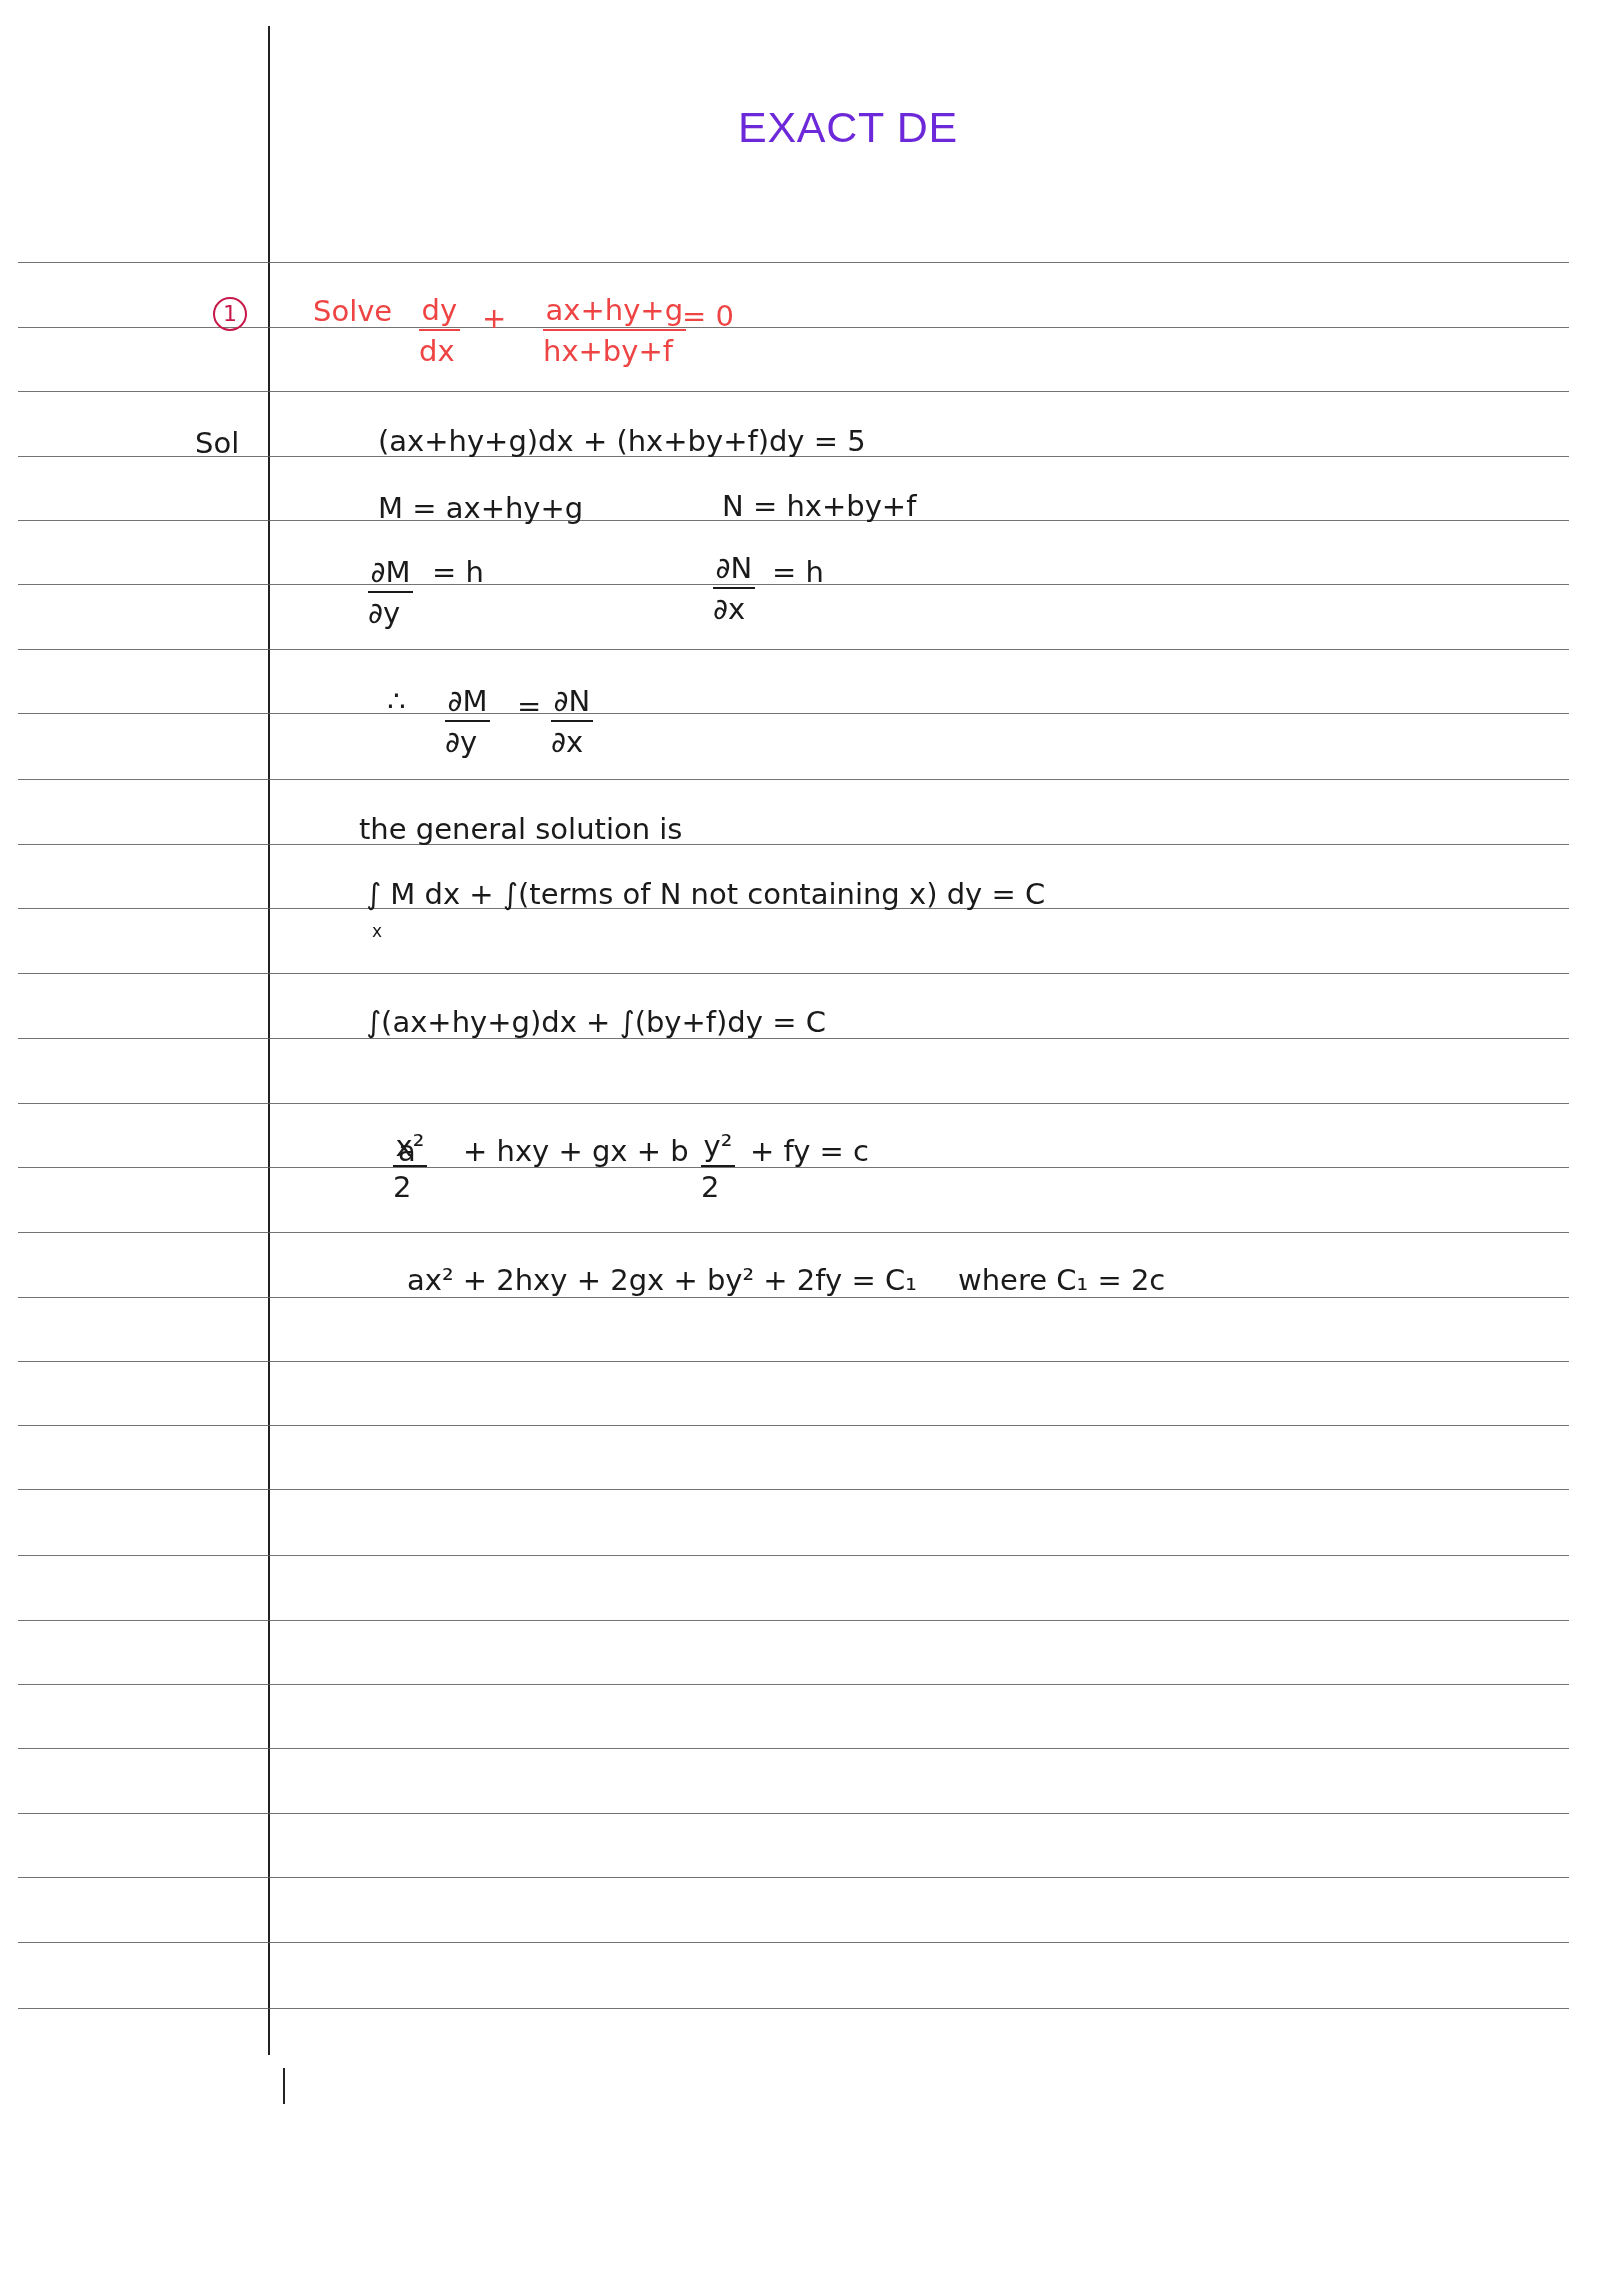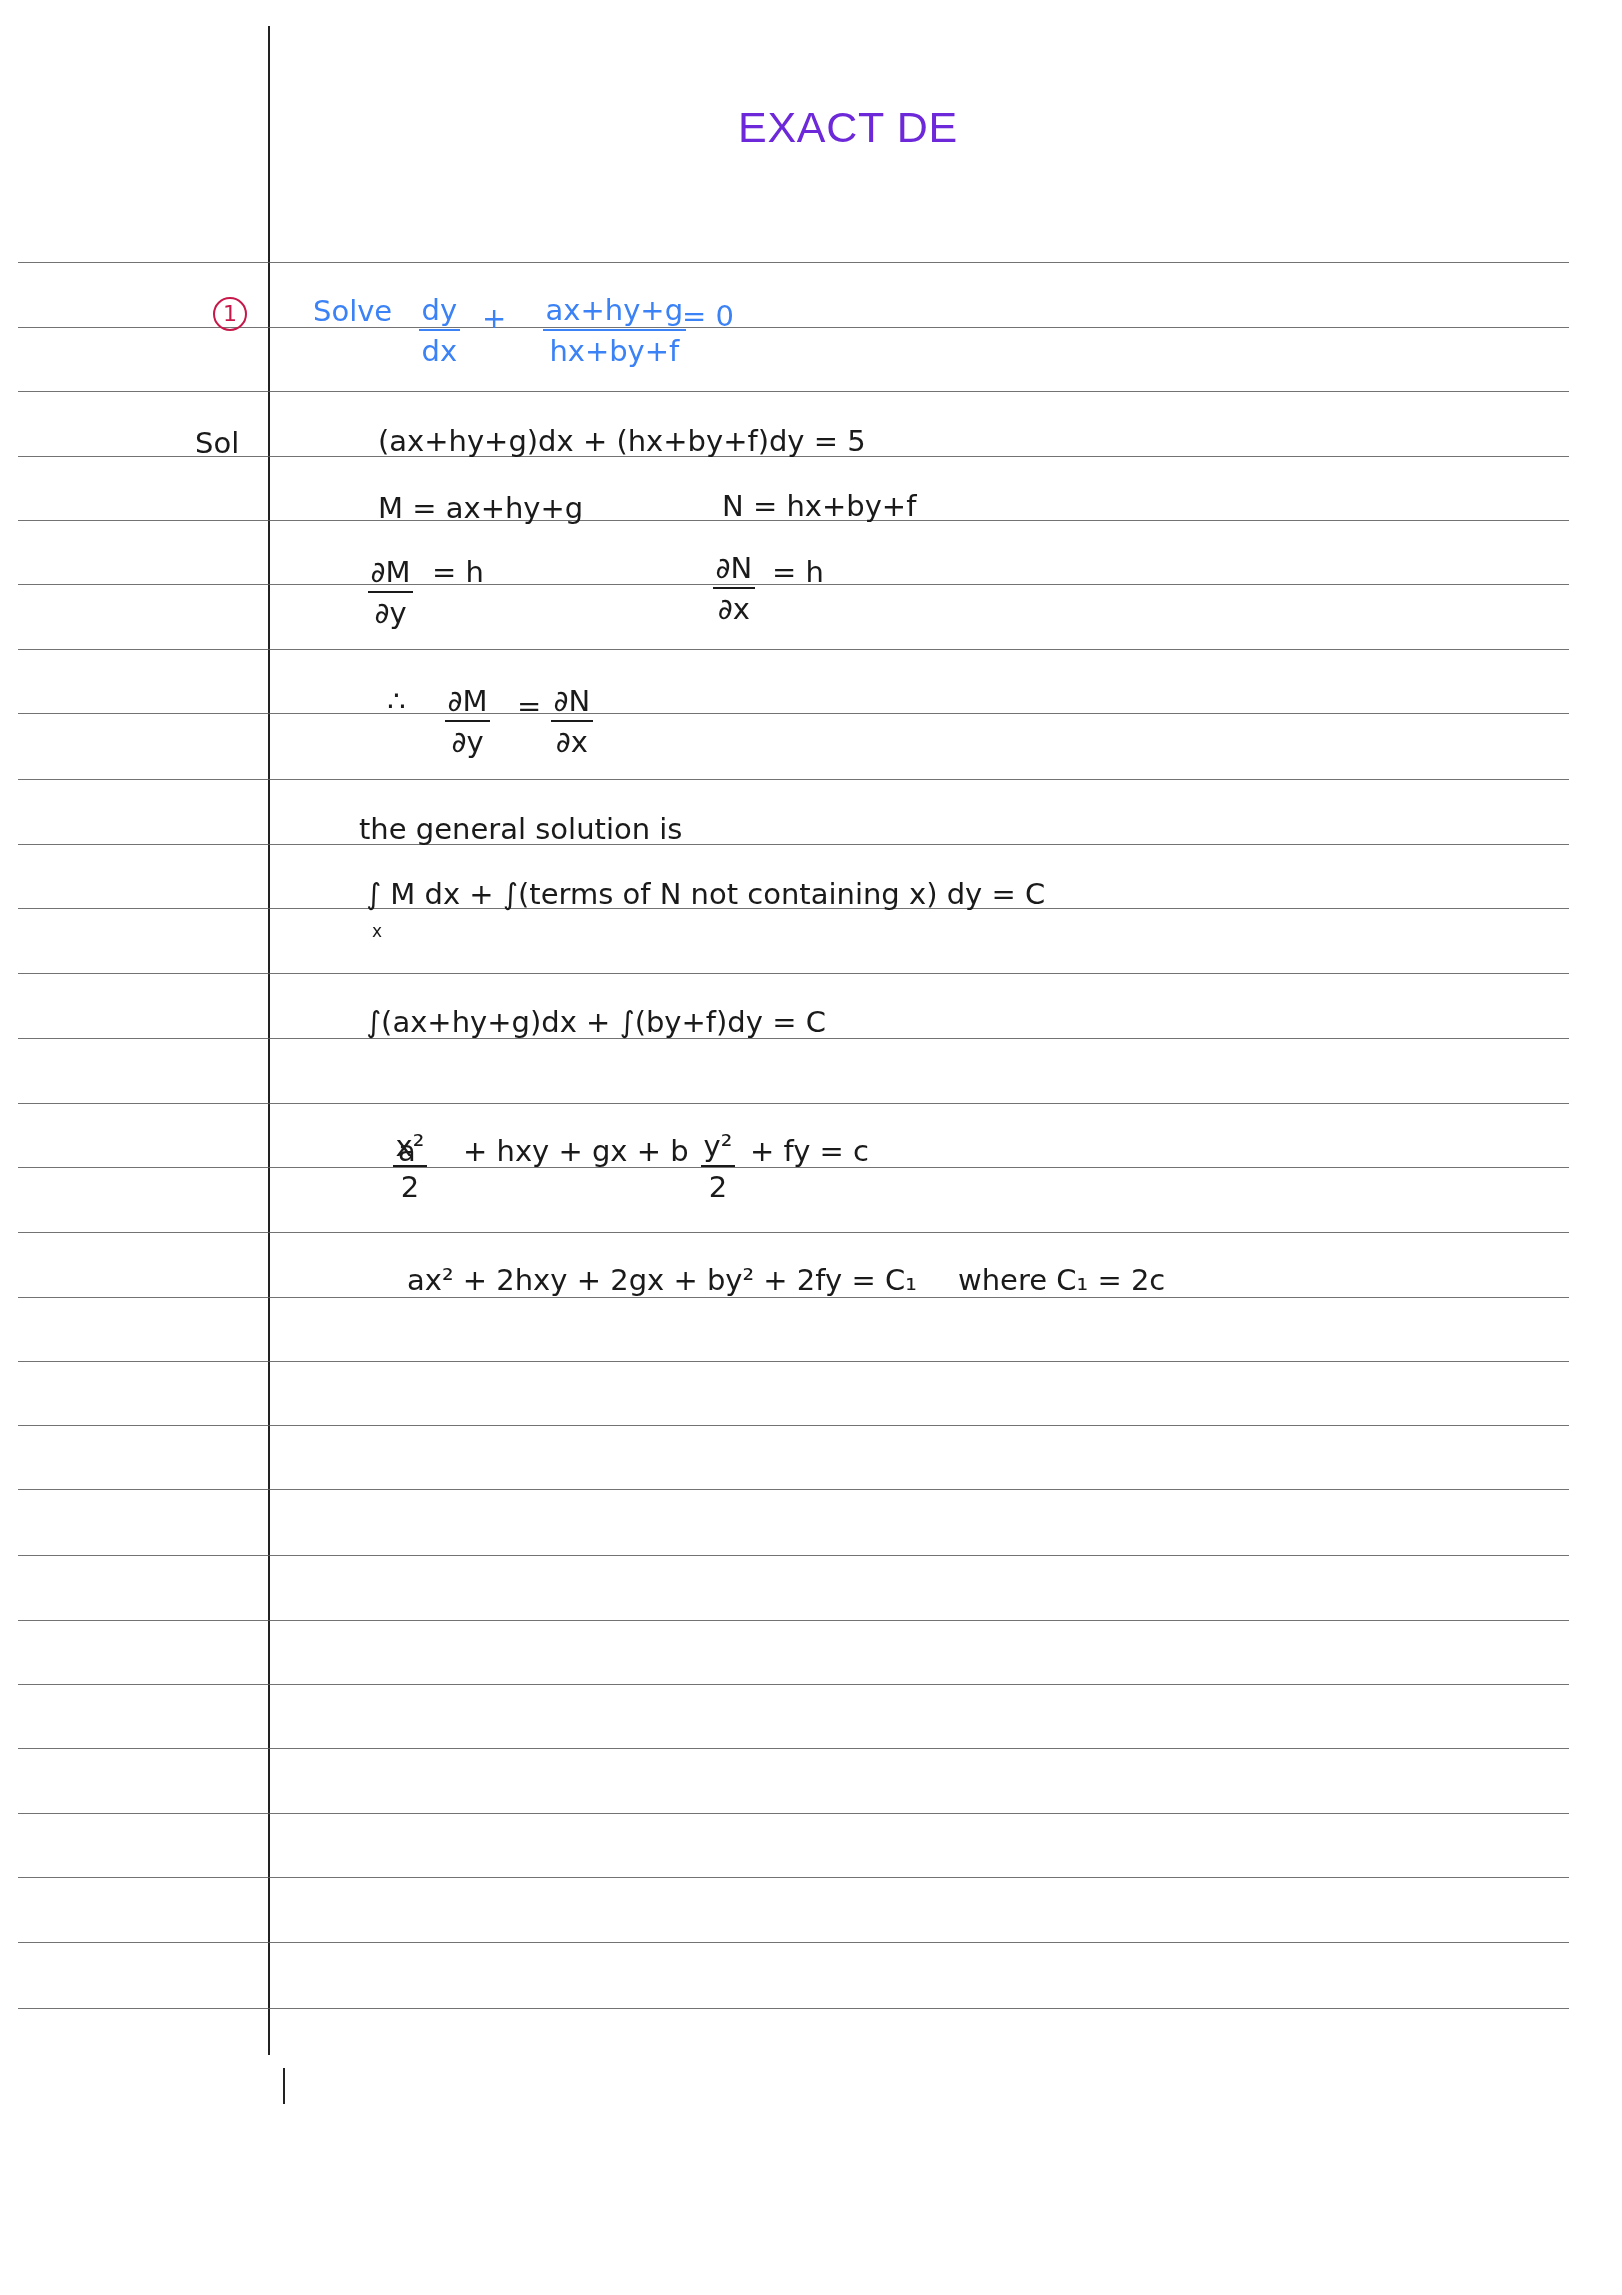--- a/index.html
+++ b/index.html
@@ -4,24 +4,24 @@
 <style>
   html, body { margin:0; padding:0; }
   body { width:1623px; height:2295px; background:#ffffff; position:relative; overflow:hidden;
          font-family:"DejaVu Sans", sans-serif; color:#1a1a1a; }
   .title { position:absolute; left:738px; top:103px; font-family:"Liberation Sans", sans-serif;
            font-size:43px; color:#6d28d9; letter-spacing:0.7px; }
   .margin-line { position:absolute; left:268px; top:26px; width:2px; height:2029px; background:#222; }
   .margin-line.lower { top:2068px; height:36px; left:283px; }
   .rule { position:absolute; left:18.3px; width:1551px; height:1.3px; background:#5a5a5a; opacity:.85; }
   .hw { position:absolute; font-family:"DejaVu Sans", sans-serif; font-size:29px; white-space:nowrap; line-height:1; }
-  .red { color:#3b82f6; }
+  .red { color:#ef4444; }
   .qnum { position:absolute; left:213px; top:297px; width:30px; height:30px; border:2px solid #c8184a;
           border-radius:50%; color:#c8184a; font-size:22px; text-align:center; line-height:30px; }
-  .frac { position:absolute; display:inline-block; text-align:center; font-size:29px; line-height:1; white-space:nowrap; }
+  .frac { position:absolute; display:inline-block; font-size:29px; line-height:1; white-space:nowrap; }
   .frac .num { display:block; border-bottom:2.6px solid currentColor; padding:0 2.6px 3.9px; }
   .frac .den { display:block; padding-top:6.5px; }
 </style>
 </head>
 <body>
 
 <div class="title">EXACT DE</div>
 
 <div class="margin-line"></div>
 <div class="margin-line lower"></div>

